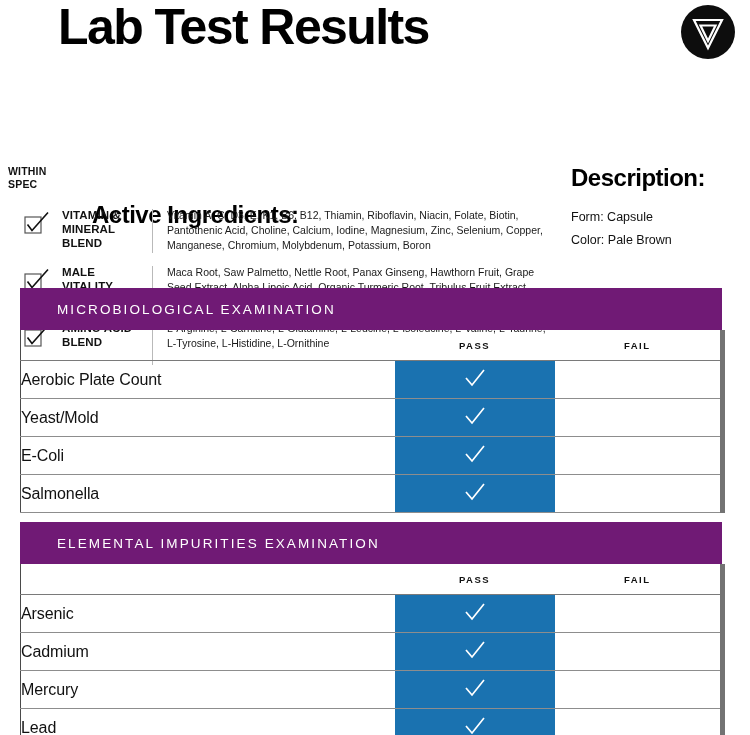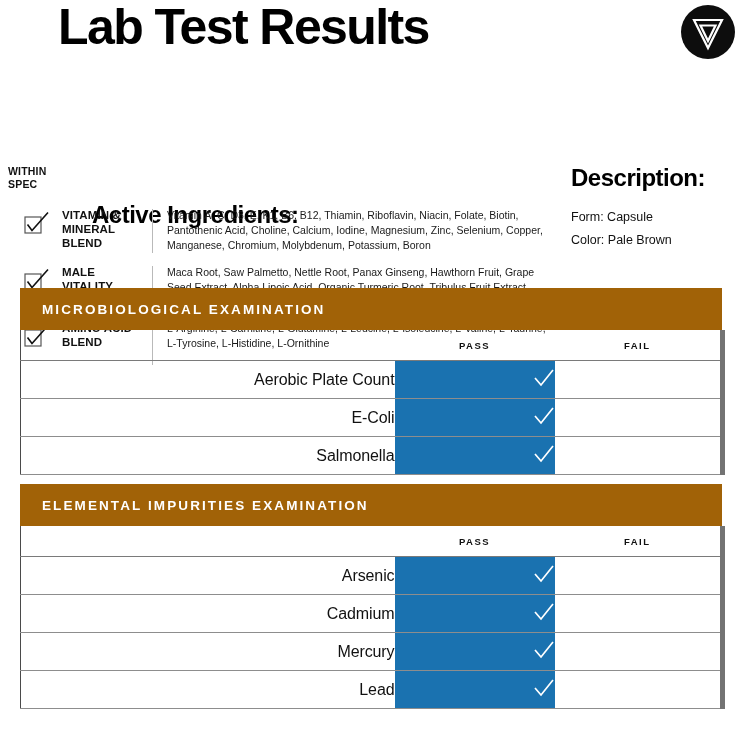--- a/index.html
+++ b/index.html
@@ -133,29 +133,29 @@
   }
 
   
   .tables {
     position: absolute;
     left: 20px;
     top: 288px;
     width: 702px;
   }
   .section-band {
-    background: #a16207;
+    background: #701a75;
     color: #ffffff;
     height: 42px;
     display: flex;
     align-items: center;
-    padding-left: 22px;
+    padding-left: 37px;
     box-sizing: border-box;
     font-size: 13.5px;
-    font-weight: 700;
+    font-weight: 400;
     letter-spacing: 2.1px;
     text-transform: uppercase;
   }
   .result-table {
     width: 702px;
     border-collapse: collapse;
     table-layout: fixed;
     border-left: 1px solid #4a4a4a;
     border-right: 5px solid #737373;
   }
@@ -175,21 +175,20 @@
   }
   .result-table th.c-name { border-bottom: 1px solid #7a7a7a; }
 
   .result-table td {
     height: 37px;
     padding: 0;
     border-bottom: 1px solid #8d8d8d;
     font-size: 16px;
     color: #111;
     vertical-align: middle;
-    text-align: right;
   }
   .result-table tr:last-child td { border-bottom: 1px solid #8d8d8d; }
   .cell-name { padding-left: 26px; letter-spacing: -0.1px; }
   .cell-pass {
     background: #1a72b0;
     text-align: center;
     border-bottom: 1px solid #1a72b0;
   }
   .cell-fail { text-align: center; }
   .tick-white { display: inline-block; vertical-align: middle; }
@@ -295,20 +294,31 @@
         <td class="cell-pass">
           <span class="tick-white">
             <svg width="22" height="18" viewBox="0 0 22 18">
                 <path d="M2 9 L8 16 L20 1" fill="none" stroke="#ffffff" stroke-width="1.7"></path>
               </svg>
           </span>
         </td>
         <td class="cell-fail"></td>
       </tr>
       <tr>
+        <td class="cell-name">Yeast/Mold</td>
+        <td class="cell-pass">
+          <span class="tick-white">
+            <svg width="22" height="18" viewBox="0 0 22 18">
+                <path d="M2 9 L8 16 L20 1" fill="none" stroke="#ffffff" stroke-width="1.7"></path>
+              </svg>
+          </span>
+        </td>
+        <td class="cell-fail"></td>
+      </tr>
+      <tr>
         <td class="cell-name">E-Coli</td>
         <td class="cell-pass">
           <span class="tick-white">
             <svg width="22" height="18" viewBox="0 0 22 18">
                 <path d="M2 9 L8 16 L20 1" fill="none" stroke="#ffffff" stroke-width="1.7"></path>
               </svg>
           </span>
         </td>
         <td class="cell-fail"></td>
       </tr>

